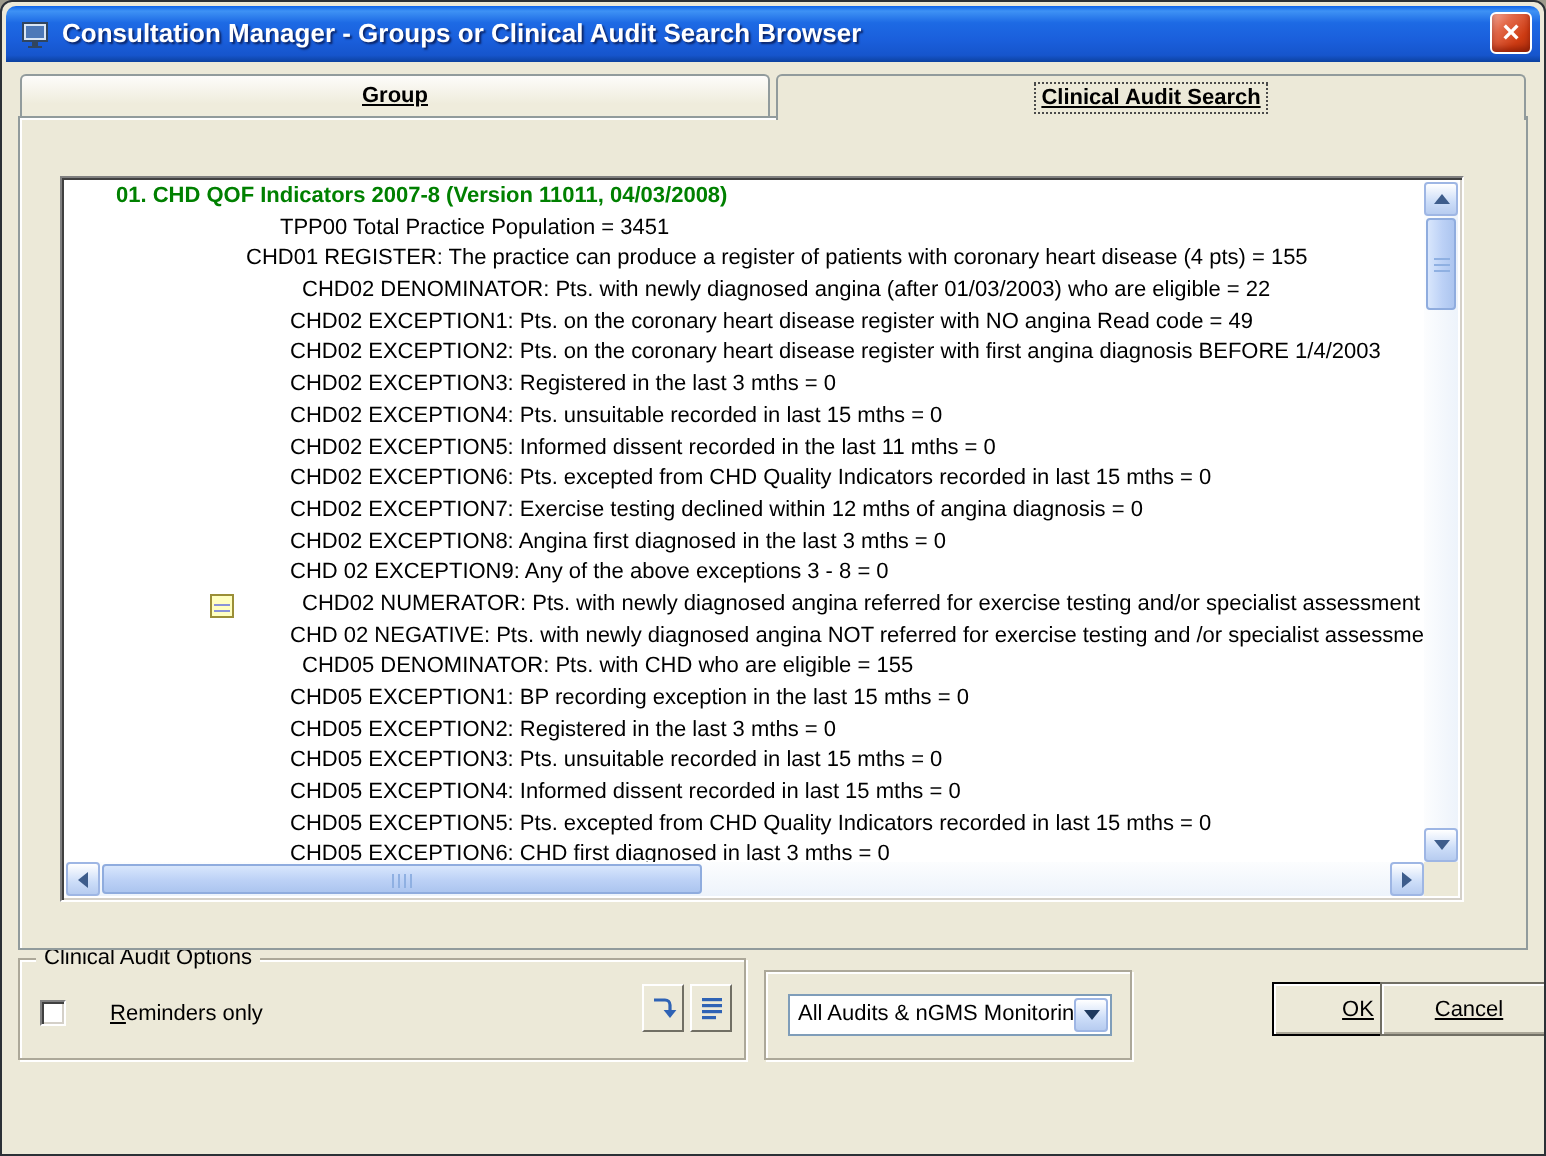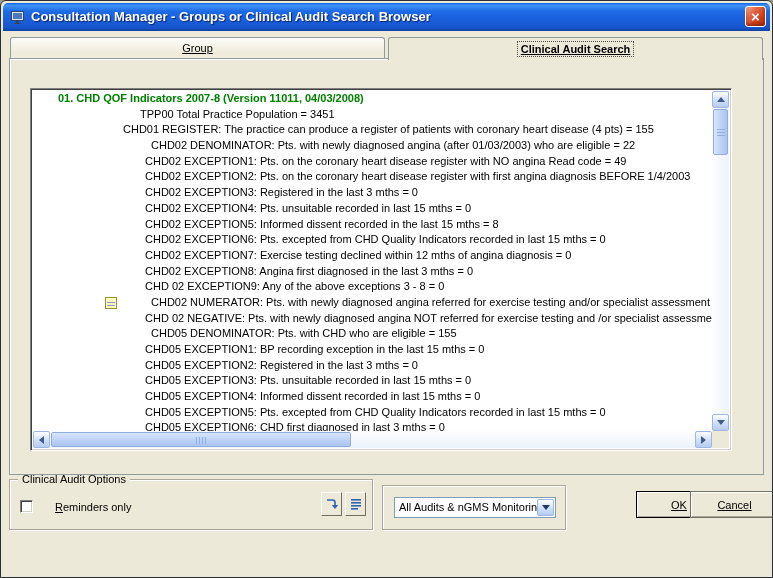--- a/index.html
+++ b/index.html
@@ -30,21 +30,21 @@
   }
   .close-x{color:#fff;font-size:15px;font-weight:bold;line-height:1;margin-top:-1px;}
 
   
   .tabs{position:absolute;left:9px;right:9px;top:36px;height:21px;display:flex;gap:3px;}
   .tab{
     flex:1 1 0;background:linear-gradient(180deg,#FDFCFA,#EFECDC 70%);
     border:1px solid #919B9C;border-bottom:none;border-radius:3px 3px 0 0;
     display:flex;align-items:center;justify-content:center;z-index:1;
   }
-  .tab .tab-label{font-size:11px;text-decoration:underline;color:#000;}
+  .tab .tab-label{font-size:11px;text-decoration:underline;color:#000;font-weight:bold;}
   .tab.active{height:23px;z-index:3;background:#ECE9D8;}
   .tab.active .tab-label{font-weight:bold;outline:1px dotted #4a4a4a;outline-offset:1px;padding:0 2px;}
 
   
   .tab-page{
     position:absolute;left:8px;top:57px;width:755px;height:417px;
     background:#ECE9D8;border:1px solid #919B9C;box-shadow:inset 1px 1px 0 #fff;z-index:2;
   }
 
   
@@ -185,21 +185,21 @@
     <div class="listbox">
       <div class="rows">
           <div class="row lvl0 row-header"><span class="row-text">01. CHD QOF Indicators 2007-8 (Version 11011, 04/03/2008)</span></div>
           <div class="row lvl1"><span class="row-text">TPP00 Total Practice Population = 3451</span></div>
           <div class="row lvl2"><span class="row-text">CHD01 REGISTER: The practice can produce a register of patients with coronary heart disease (4 pts) = 155</span></div>
           <div class="row lvl3"><span class="row-text">CHD02 DENOMINATOR: Pts. with newly diagnosed angina (after 01/03/2003) who are eligible = 22</span></div>
           <div class="row lvl4"><span class="row-text">CHD02 EXCEPTION1: Pts. on the coronary heart disease register with NO angina Read code = 49</span></div>
           <div class="row lvl4"><span class="row-text">CHD02 EXCEPTION2: Pts. on the coronary heart disease register with first angina diagnosis BEFORE 1/4/2003</span></div>
           <div class="row lvl4"><span class="row-text">CHD02 EXCEPTION3: Registered in the last 3 mths = 0</span></div>
           <div class="row lvl4"><span class="row-text">CHD02 EXCEPTION4: Pts. unsuitable recorded in last 15 mths = 0</span></div>
-          <div class="row lvl4"><span class="row-text">CHD02 EXCEPTION5: Informed dissent recorded in the last 15 mths = 8</span></div>
+          <div class="row lvl4"><span class="row-text">CHD02 EXCEPTION5: Informed dissent recorded in the last 11 mths = 0</span></div>
           <div class="row lvl4"><span class="row-text">CHD02 EXCEPTION6: Pts. excepted from CHD Quality Indicators recorded in last 15 mths = 0</span></div>
           <div class="row lvl4"><span class="row-text">CHD02 EXCEPTION7: Exercise testing declined within 12 mths of angina diagnosis = 0</span></div>
           <div class="row lvl4"><span class="row-text">CHD02 EXCEPTION8: Angina first diagnosed in the last 3 mths = 0</span></div>
           <div class="row lvl4"><span class="row-text">CHD 02 EXCEPTION9: Any of the above exceptions 3 - 8 = 0</span></div>
           <div class="row lvl3"><span class="note-icon"></span><span class="row-text">CHD02 NUMERATOR: Pts. with newly diagnosed angina referred for exercise testing and/or specialist assessment (90%</span></div>
           <div class="row lvl4"><span class="row-text">CHD 02 NEGATIVE: Pts. with newly diagnosed angina NOT referred for exercise testing and /or specialist assessment</span></div>
           <div class="row lvl3"><span class="row-text">CHD05 DENOMINATOR: Pts. with CHD who are eligible = 155</span></div>
           <div class="row lvl4"><span class="row-text">CHD05 EXCEPTION1: BP recording exception in the last 15 mths = 0</span></div>
           <div class="row lvl4"><span class="row-text">CHD05 EXCEPTION2: Registered in the last 3 mths = 0</span></div>
           <div class="row lvl4"><span class="row-text">CHD05 EXCEPTION3: Pts. unsuitable recorded in last 15 mths = 0</span></div>

